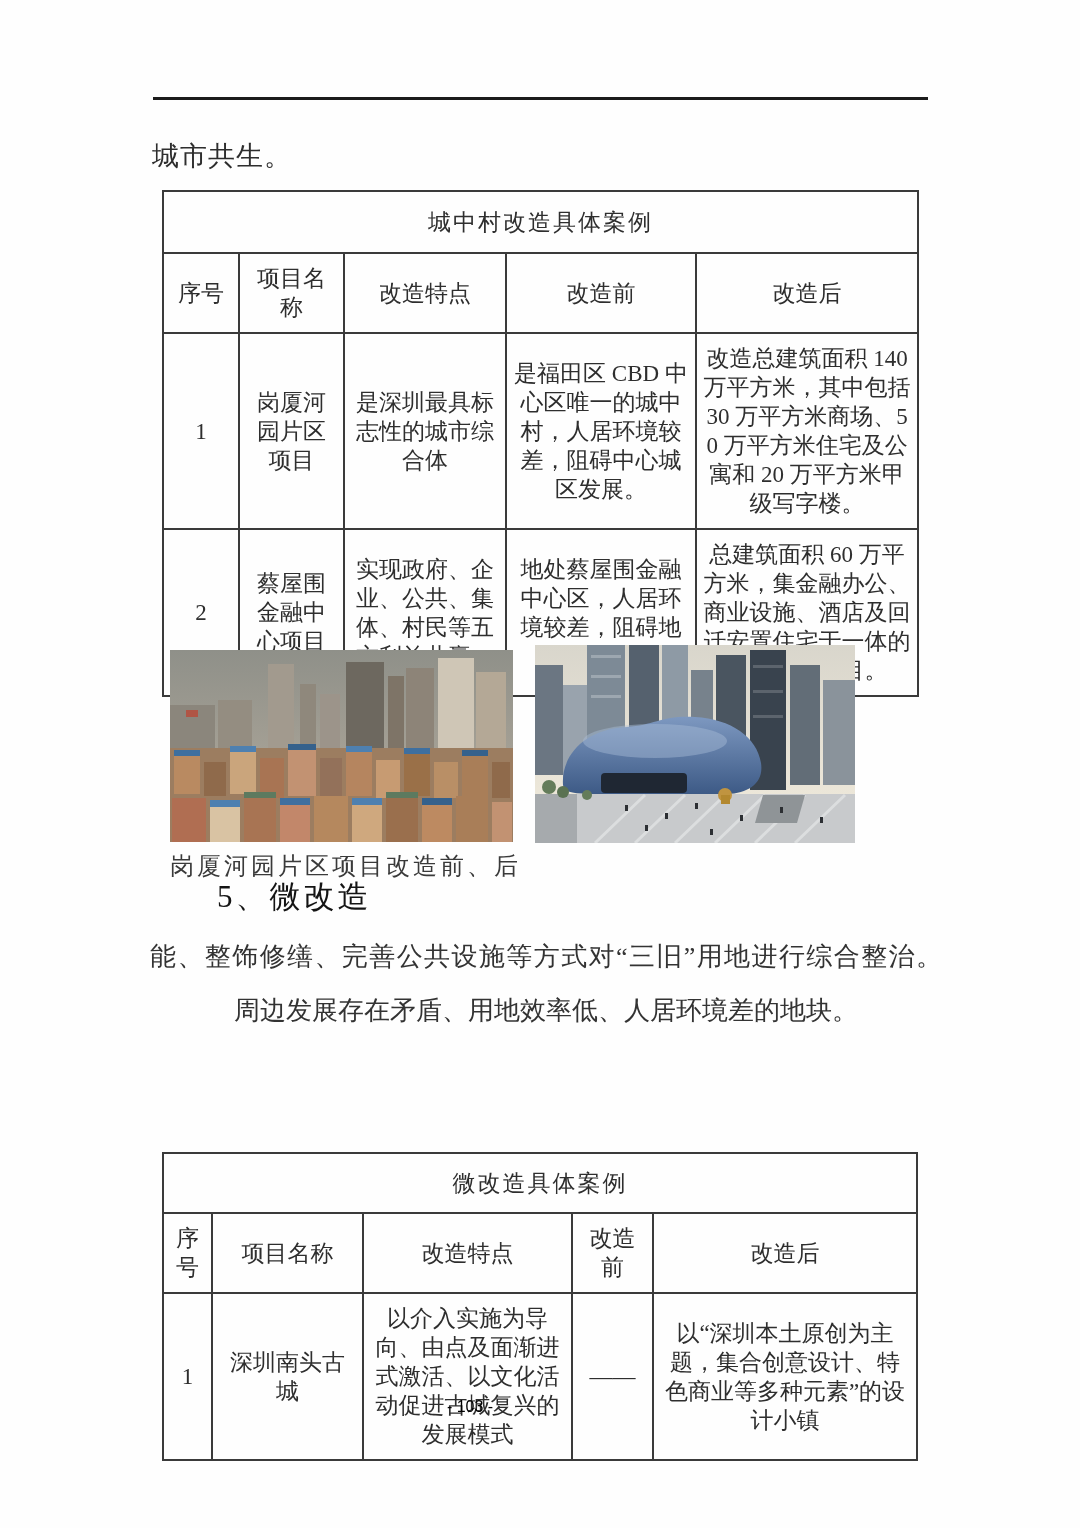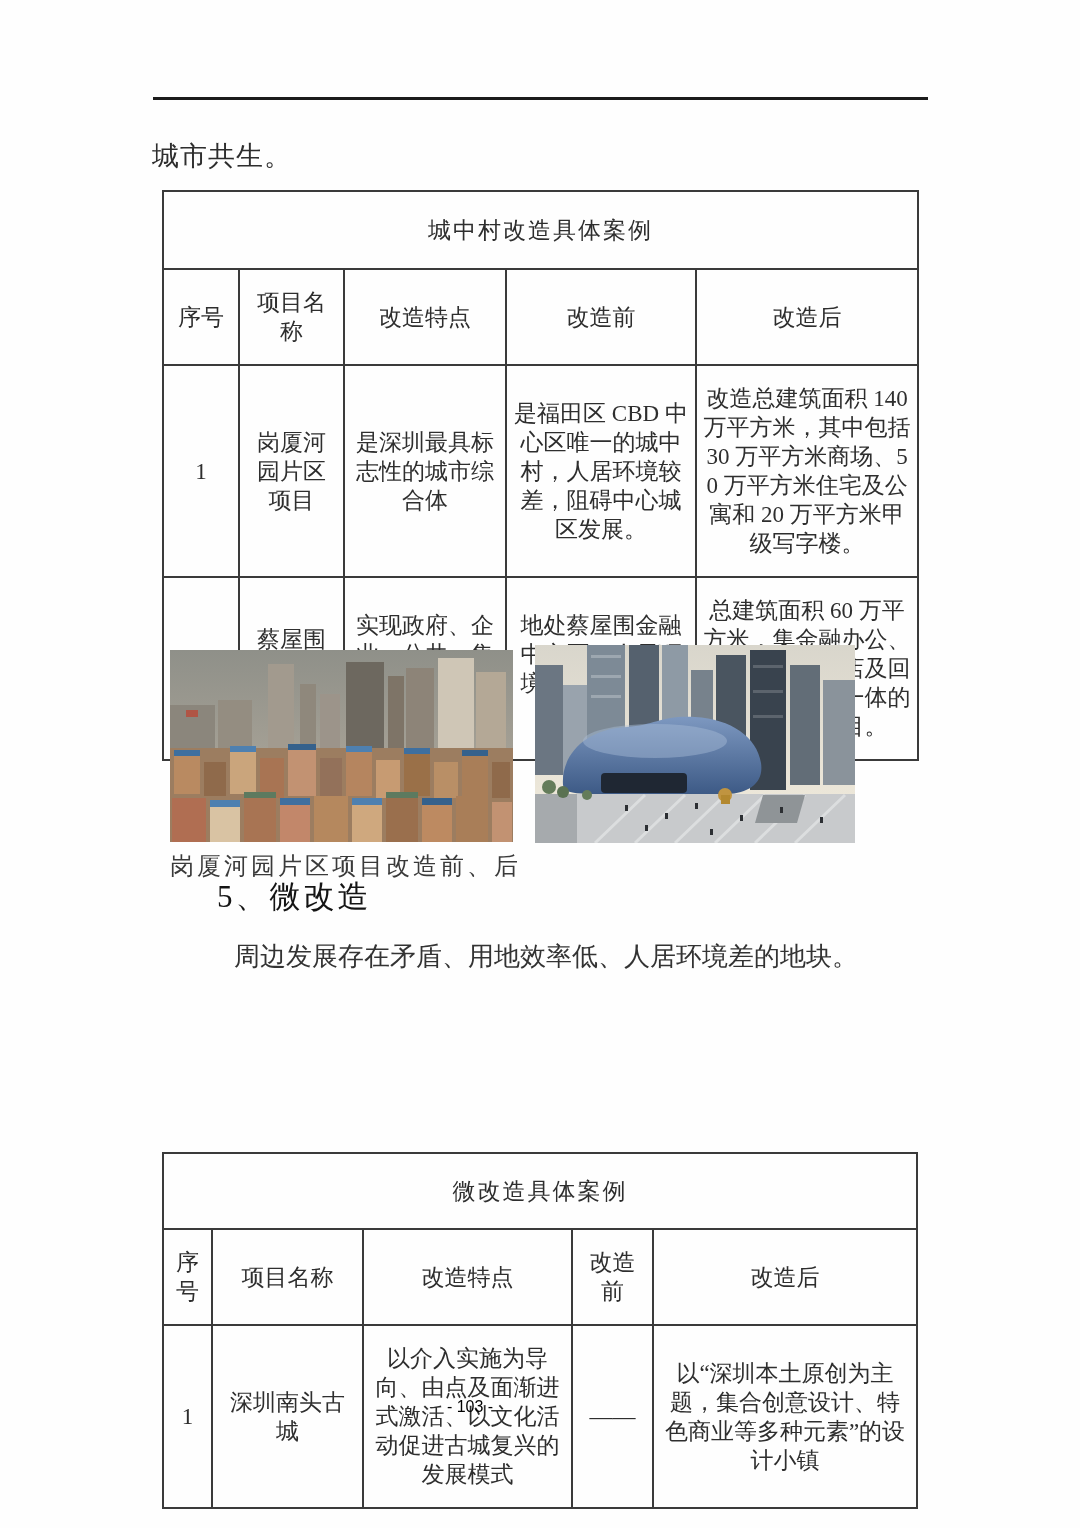--- a/index.html
+++ b/index.html
@@ -7,21 +7,21 @@
     position:relative;width:1080px;height:1528px;background:#fefefe;
     font-family:"Liberation Serif","DejaVu Serif",serif;color:#2e2e2e;
     overflow:hidden;margin:0 auto;
   }
   .top-rule{position:absolute;left:153px;top:97px;width:775px;height:3px;background:#1c1c1c;}
   .intro{position:absolute;left:152px;top:138px;font-size:27px;letter-spacing:1px;margin:0;}
 
   table.doc{border-collapse:collapse;table-layout:fixed;}
   table.doc td{
     border:2px solid #3a3a3a;text-align:center;vertical-align:middle;
-    font-size:23px;line-height:29px;color:#2e2e2e;padding:18px 6px;
+    font-size:23px;line-height:29px;color:#2e2e2e;padding:10px 6px;
     word-break:break-all;
   }
   td.ttl{font-size:24px;letter-spacing:2px;}
   td.hdr{font-size:24px;line-height:27px;}
   td.just{text-align:justify;text-align-last:center;}
   .t1{position:absolute;left:162px;top:190px;width:755px;}
   .t2{position:absolute;left:162px;top:1152px;width:755px;}
 
   .photos{position:absolute;left:170px;top:645px;width:690px;height:200px;}
   .photo{position:absolute;display:block;}
@@ -202,20 +202,21 @@
           <rect x="175" y="184" width="3" height="6"></rect>
       </g>
     </svg>
   </div>
 
   <div class="fig-caption">岗厦河园片区项目改造前、后</div>
 
   <h2 class="sec-heading">5、微改造</h2>
 
   <div class="body-para">
+    <div class="para-line">能、整饰修缮、完善公共设施等方式对“三旧”用地进行综合整治。</div>
     <div class="para-line final">周边发展存在矛盾、用地效率低、人居环境差的地块。</div>
   </div>
 
   <table class="doc t2">
     <colgroup>
         <col style="width:49px">
         <col style="width:151px">
         <col style="width:209px">
         <col style="width:81px">
         <col style="width:264px">

